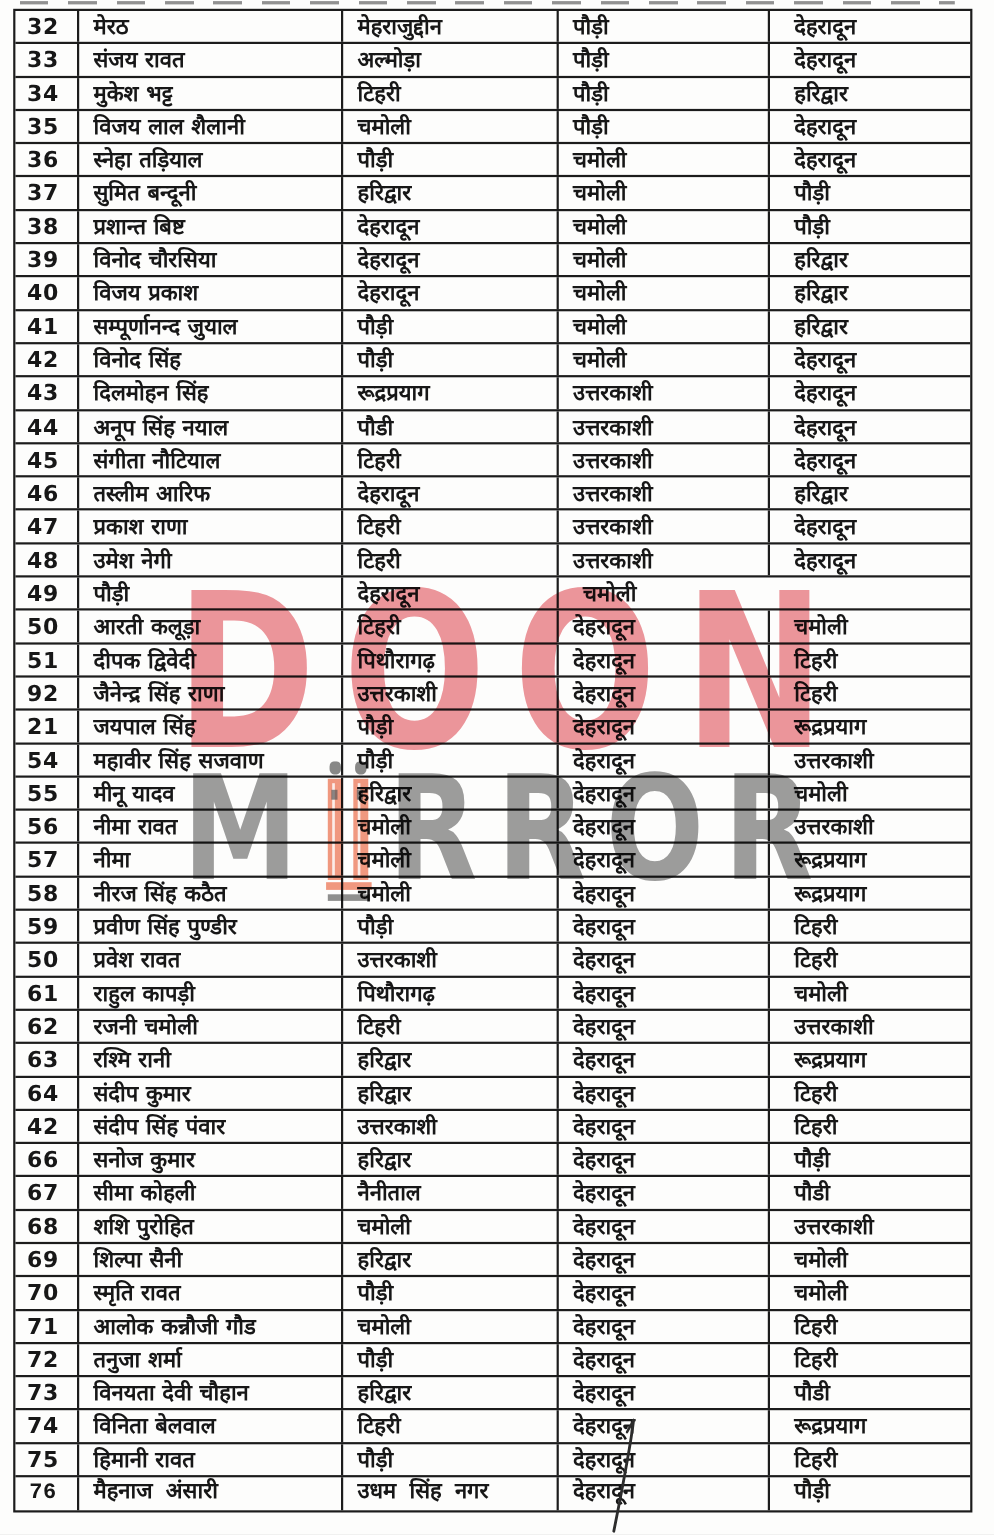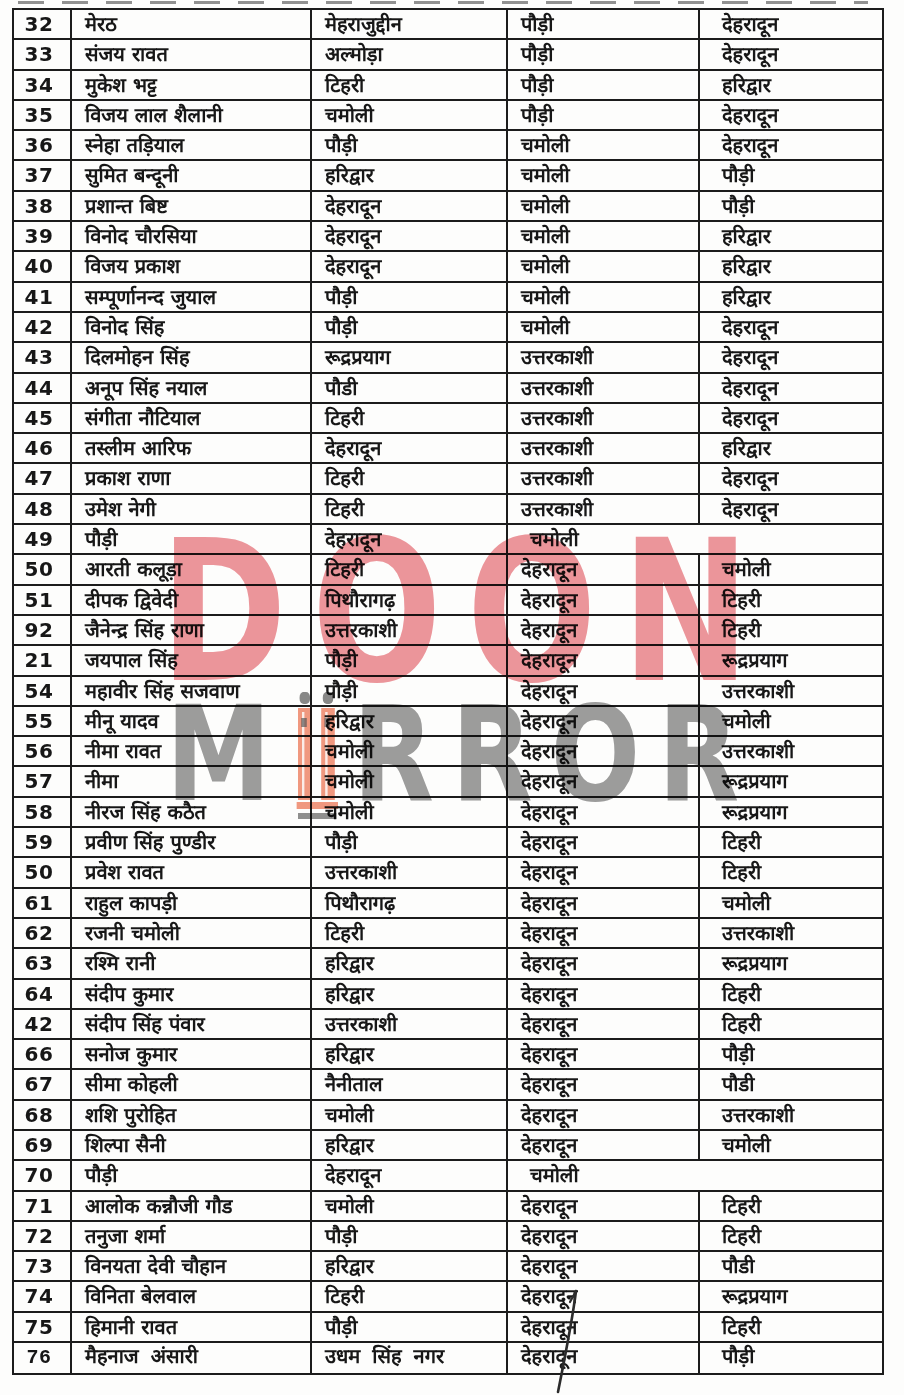--- a/index.html
+++ b/index.html
@@ -337,20 +337,21 @@
       </div>
       <div class="t-row">
         <div class="cell serial">69</div>
         <div class="cell name">शिल्पा सैनी</div>
         <div class="cell c3">हरिद्वार</div>
         <div class="cell c4">देहरादून</div>
         <div class="cell c5">चमोली</div>
       </div>
       <div class="t-row">
         <div class="cell serial">70</div>
+        <div class="cell name">स्मृति रावत</div>
         <div class="cell c3">पौड़ी</div>
         <div class="cell c4">देहरादून</div>
         <div class="cell c5">चमोली</div>
       </div>
       <div class="t-row">
         <div class="cell serial">71</div>
         <div class="cell name">आलोक कन्नौजी गौड</div>
         <div class="cell c3">चमोली</div>
         <div class="cell c4">देहरादून</div>
         <div class="cell c5">टिहरी</div>

